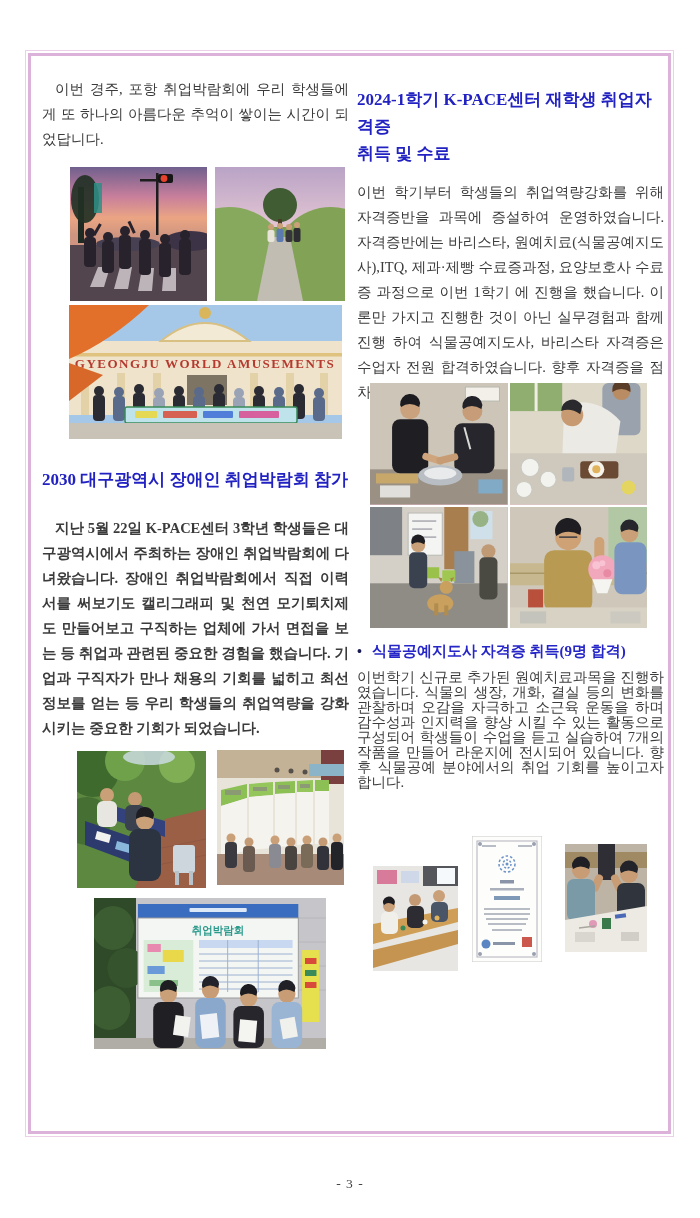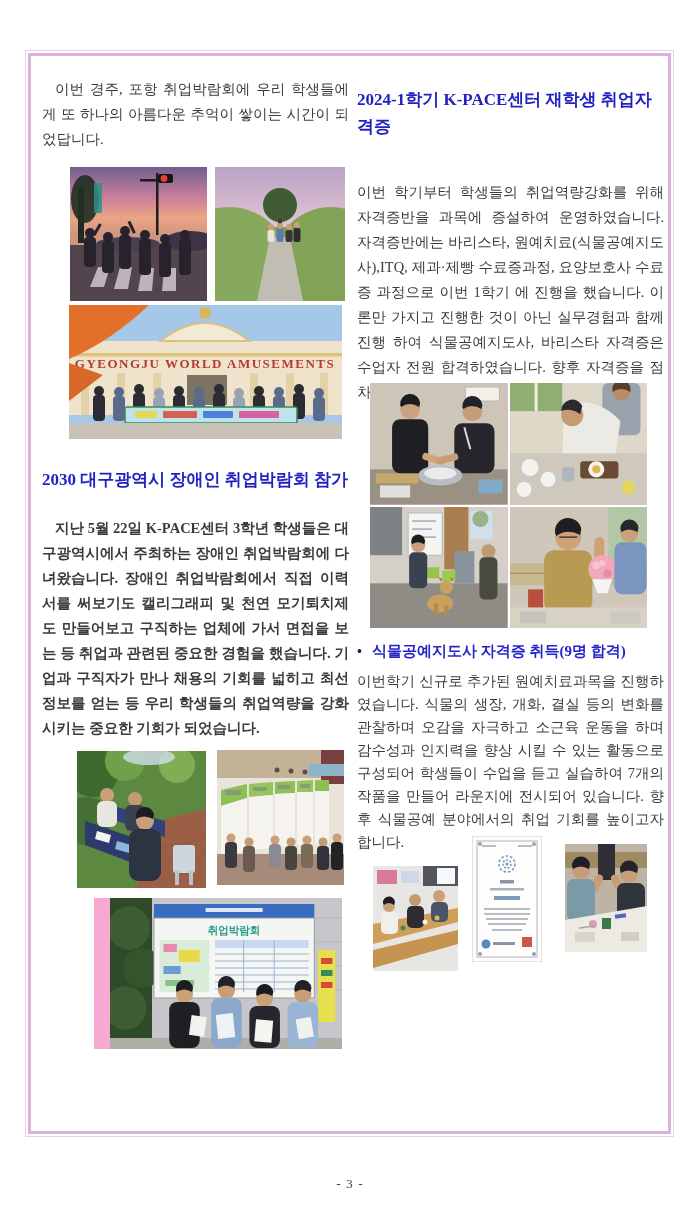--- a/index.html
+++ b/index.html
@@ -267,21 +267,21 @@
       <circle cx="90" cy="90" r="4.5" fill="#caa078"></circle>
         <rect x="84" y="94" width="12" height="24" rx="4" fill="#7a6a58"></rect>
       <circle cx="106" cy="92" r="4.5" fill="#c49a74"></circle>
         <rect x="100" y="96" width="12" height="24" rx="4" fill="#32323a"></rect>
       <circle cx="120" cy="88" r="4.5" fill="#caa078"></circle>
         <rect x="114" y="92" width="12" height="28" rx="4" fill="#23232a"></rect>
     </g>
   </svg>
 </div>
 
-<div class="abs photo" style="left:94px;top:898px;width:232px;height:151px;padding-left:16px;">
+<div class="abs photo" style="left:94px;top:898px;width:232px;height:151px;">
   <svg viewBox="0 0 243 151" preserveAspectRatio="none">
     <rect width="243" height="151" fill="#c6c6ca"></rect>
     <g stroke="#b4b4ba" stroke-width="1">
       <line x1="214" y1="20" x2="243" y2="20"></line>
         <line x1="214" y1="44" x2="243" y2="44"></line>
       <line x1="214" y1="68" x2="243" y2="68"></line>
         <line x1="214" y1="92" x2="243" y2="92"></line>
     </g>
     <rect width="44" height="151" fill="#2e4a28"></rect>
     <circle cx="20" cy="30" r="22" fill="#3c5c32"></circle>
@@ -330,20 +330,21 @@
       <circle cx="202" cy="96" r="9" fill="#c89c74"></circle>
       <path d="M193,92 a9 9 0 0 1 18,-2 l-1,4 q-9,-5 -16,0 z" fill="#202026"></path>
       <rect x="186" y="104" width="32" height="46" rx="8" fill="#9ab4d4"></rect>
       <rect x="196" y="120" width="16" height="20" fill="#f0f0ec" transform="rotate(-10 204 130)"></rect>
     </g>
   </svg>
 </div>
 
 <div class="abs sec-title" style="left:357px;top:86px;width:307px;">
   <div>2024-1학기 K-PACE센터 재학생 취업자격증</div>
+  <div>취득 및 수료</div>
 </div>
 
 <div class="abs para" style="left:357px;top:180px;width:307px;height:222px;">이번 학기부터 학생들의 취업역량강화를 위해 자격증반을 과목에 증설하여 운영하였습니다. 자격증반에는 바리스타, 원예치료(식물공예지도사),ITQ, 제과·제빵 수료증과정, 요양보호사 수료증 과정으로 이번 1학기 에 진행을 했습니다. 이론만 가지고 진행한 것이 아닌 실무경험과 함께 진행 하여 식물공예지도사, 바리스타 자격증은 수업자 전원 합격하였습니다. 향후 자격증을 점차 확대해 나갈 계획입니다.</div>
 
 <div class="abs grid2x2" style="left:370px;top:383px;width:277px;height:245px;">
   <div class="photo">
     <svg viewBox="0 0 137 121" preserveAspectRatio="none">
       <rect width="137" height="121" fill="#cdc6b8"></rect>
       <rect x="95" y="4" width="34" height="14" fill="#f2f0e8" stroke="#b8b8b0"></rect>
       <rect y="86" width="137" height="35" fill="#9a9184"></rect>
@@ -439,21 +440,21 @@
       <rect x="10" y="104" width="26" height="12" fill="#c4c4bc"></rect>
       <rect x="100" y="104" width="30" height="12" fill="#cccac0"></rect>
     </svg>
   </div>
 </div>
 
 <div class="abs bullet-line" style="left:357px;top:643px;width:307px;">
   <span class="bullet-marker">•</span><span>식물공예지도사 자격증 취득(9명 합격)</span>
 </div>
 
-<div class="abs para" style="left:357px;top:670px;width:307px;height:190px;line-height:23px;">이번학기 신규로 추가된 원예치료과목을 진행하였습니다. 식물의 생장, 개화, 결실 등의 변화를 관찰하며 오감을 자극하고 소근육 운동을 하며 감수성과 인지력을 향상 시킬 수 있는 활동으로 구성되어 학생들이 수업을 듣고 실습하여 7개의 작품을 만들어 라운지에 전시되어 있습니다. 향후 식물공예 분야에서의 취업 기회를 높이고자 합니다.</div>
+<div class="abs para" style="left:357px;top:670px;width:307px;height:190px;line-height:15px;">이번학기 신규로 추가된 원예치료과목을 진행하였습니다. 식물의 생장, 개화, 결실 등의 변화를 관찰하며 오감을 자극하고 소근육 운동을 하며 감수성과 인지력을 향상 시킬 수 있는 활동으로 구성되어 학생들이 수업을 듣고 실습하여 7개의 작품을 만들어 라운지에 전시되어 있습니다. 향후 식물공예 분야에서의 취업 기회를 높이고자 합니다.</div>
 
 <div class="abs photo" style="left:373px;top:866px;width:85px;height:105px;">
   <svg viewBox="0 0 85 105" preserveAspectRatio="none">
     <rect width="85" height="105" fill="#e8e6e2"></rect>
     <rect x="4" y="4" width="20" height="14" fill="#d87a9a"></rect>
     <rect x="28" y="5" width="18" height="12" fill="#cfd8e8"></rect>
     <rect x="50" y="0" width="35" height="20" fill="#55555c"></rect>
     <rect x="64" y="2" width="18" height="16" fill="#f6f9fb"></rect>
     <polygon points="0,58 85,42 85,56 0,78" fill="#cf9f58"></polygon>
     <polygon points="0,84 85,64 85,78 0,102" fill="#c49450"></polygon>

